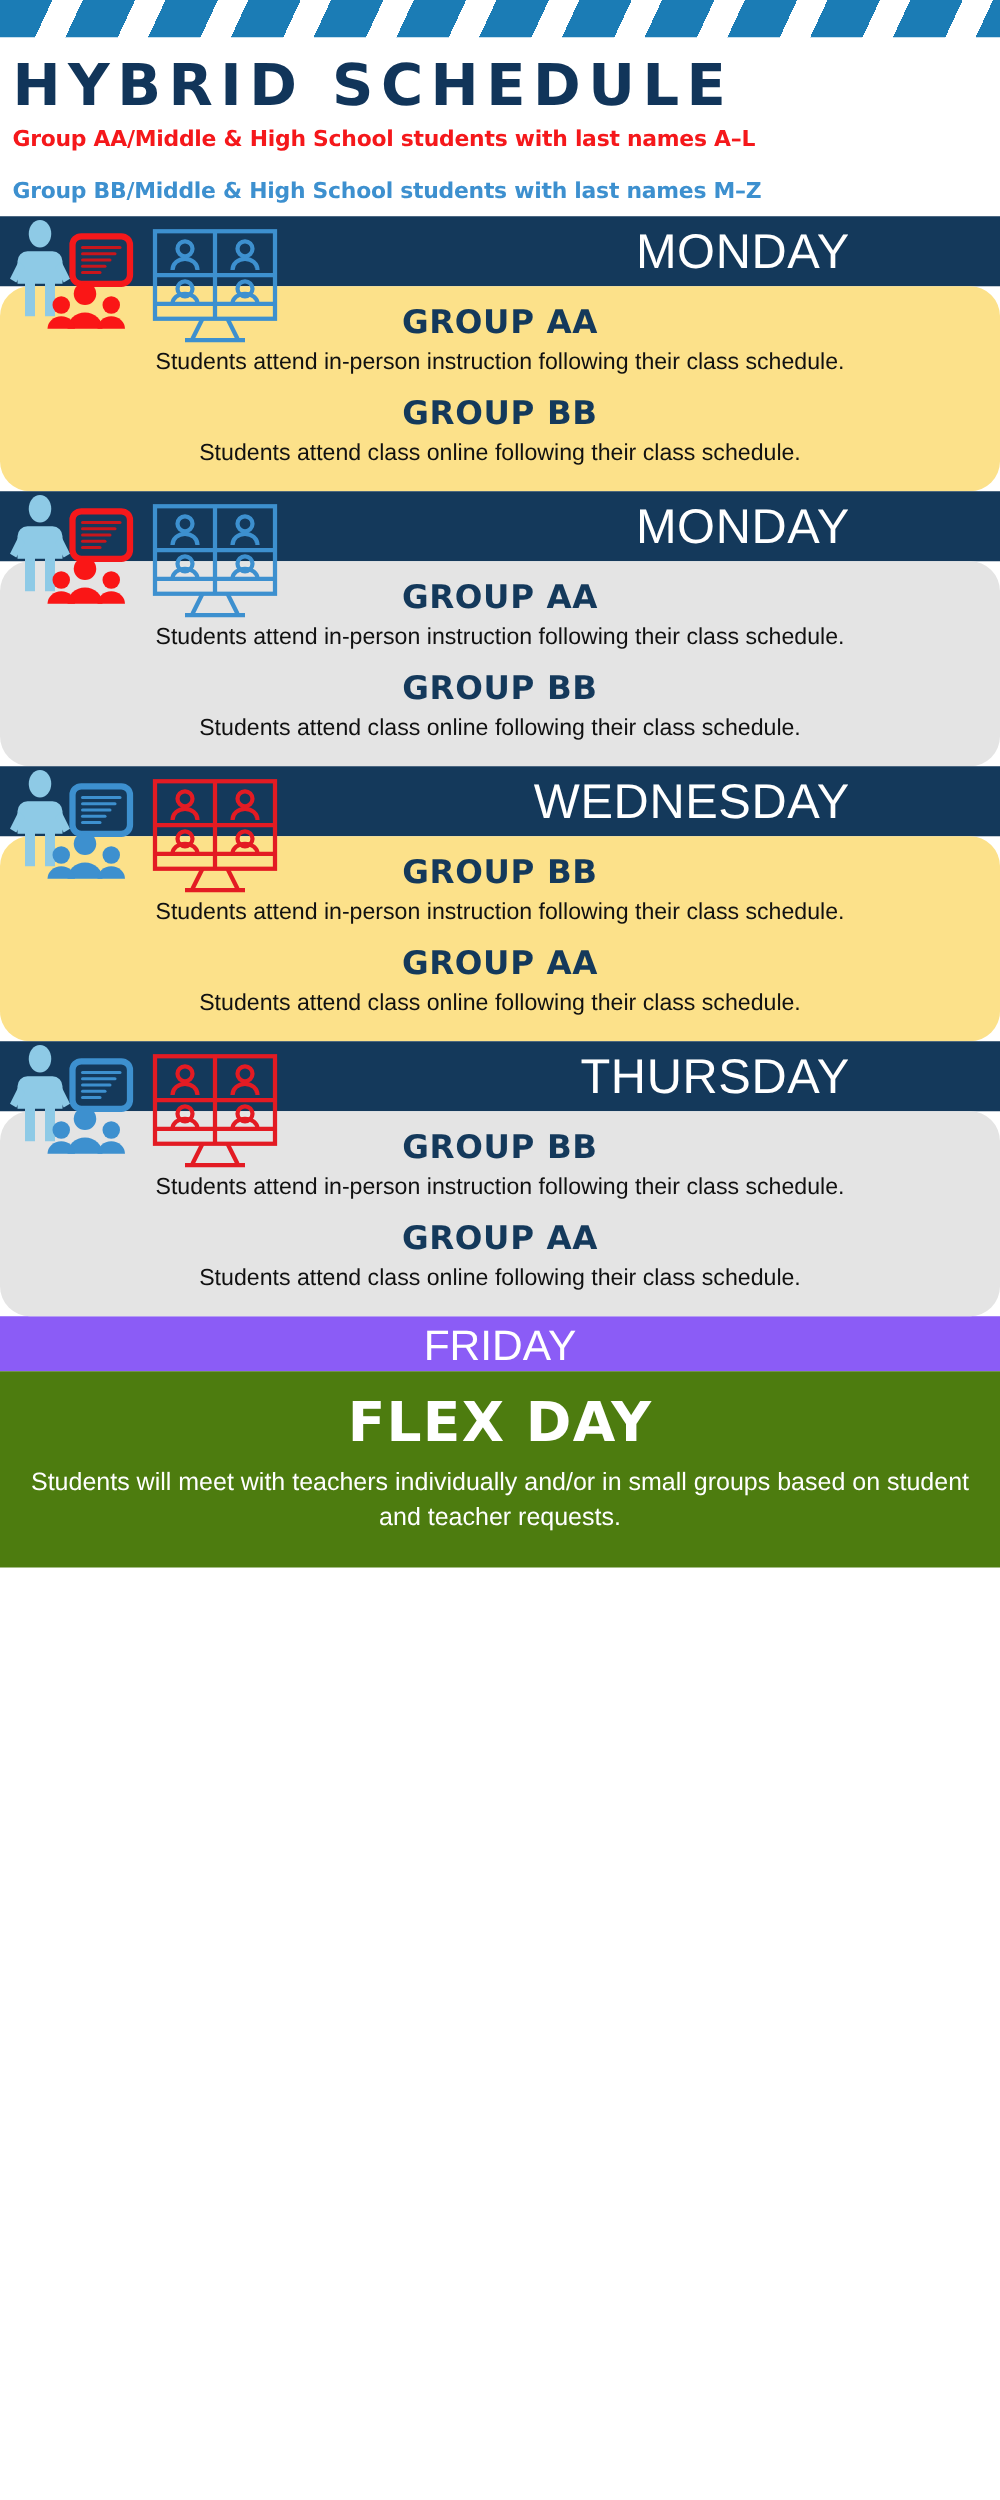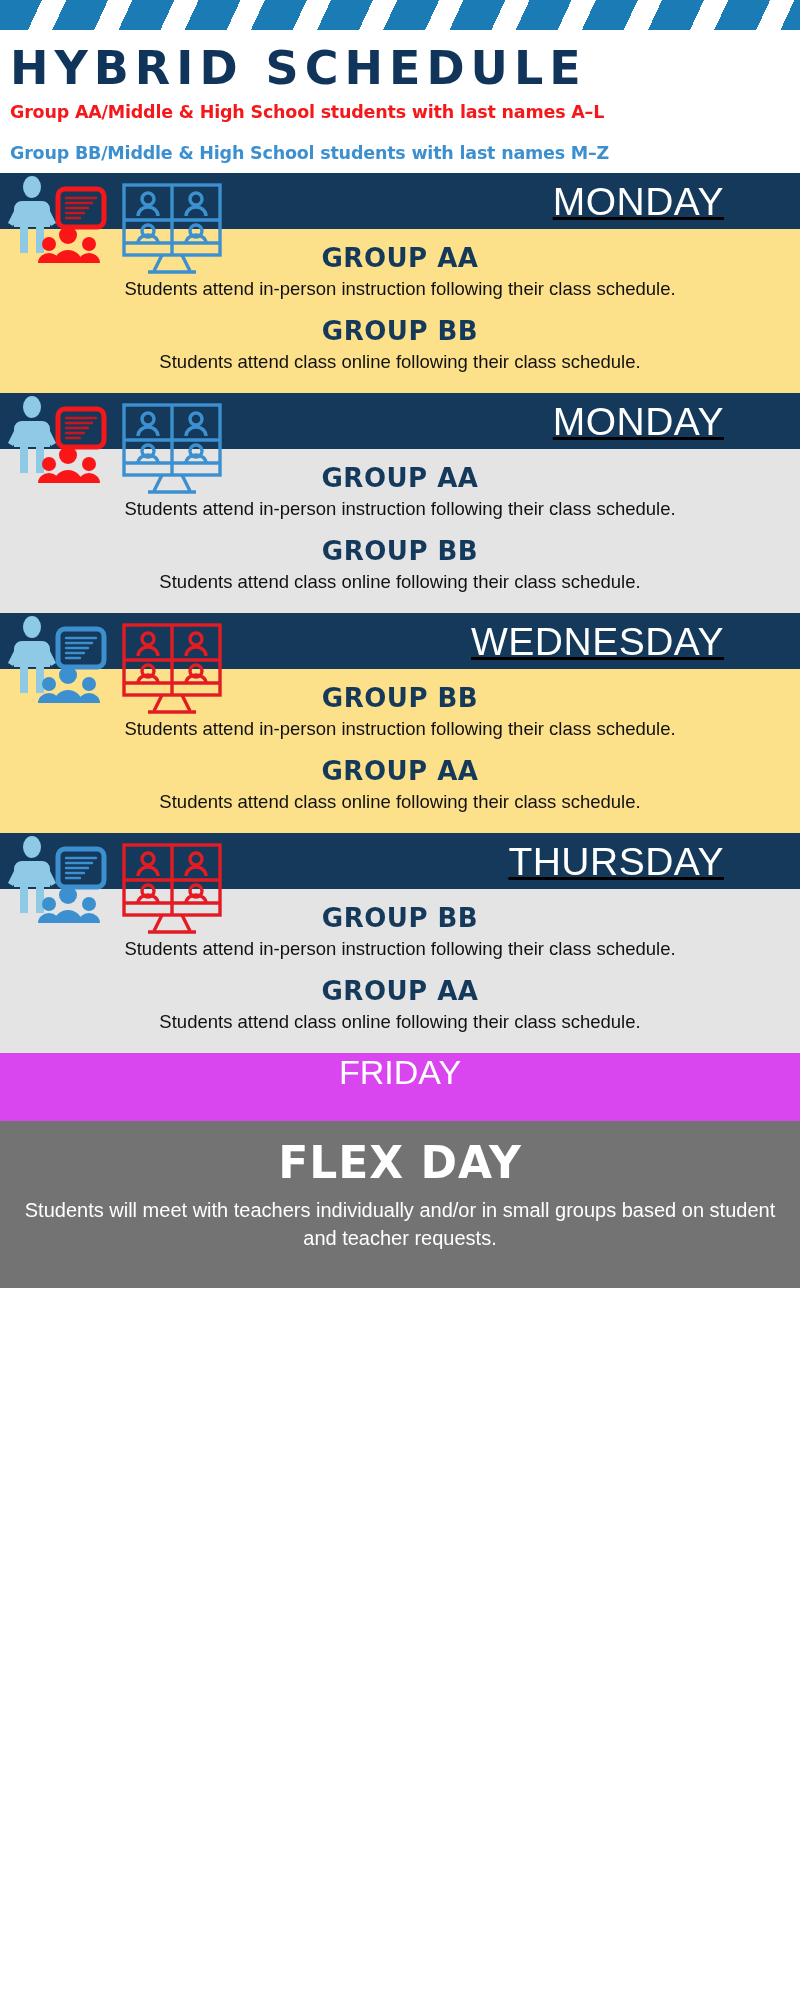--- a/index.html
+++ b/index.html
@@ -49,32 +49,31 @@
   }
 
   
   .day-section { position:relative; }
   .day-bar {
     height:56px;
     background:#14395b;
     display:flex;
     align-items:center;
     justify-content:flex-end;
-    padding-right:76px;
-    text-decoration:underline;
+    padding-right:120px;
   }
   .day-name {
     color:#ffffff;
     font-size:39px;
     font-weight:400;
     letter-spacing:0.5px;
     font-family:"Liberation Sans", sans-serif;
     line-height:1;
   }
-  .day-body { padding:14px 28px 18px 28px; }
+  .day-body { padding:14px 28px 18px 28px;border-radius:24px; }
   .group-title {
     text-align:center;
     color:#14395b;
     font-family:"DejaVu Sans", sans-serif;
     font-weight:bold;
     font-size:26px;
     letter-spacing:0.5px;
     margin-bottom:4px;
   }
   .group-desc {
@@ -92,31 +91,31 @@
   
   .icon-cluster {
     position:absolute;
     left:2px; top:2px;
     width:250px; height:100px;
     pointer-events:none;
   }
 
   
   .friday-bar {
-    background:#d946ef;
-    height:68px;
-    display:flex; align-items:flex-start; justify-content:center;
+    background:#8b5cf6;
+    height:44px;
+    display:flex; align-items:flex-end; justify-content:center;
   }
   .friday-label {
     color:#ffffff; font-size:34px; font-weight:400;
     font-family:"Liberation Sans", sans-serif;
   }
   .flex-block {
-    background:#737373;
-    padding:16px 24px 36px 24px;
+    background:#4d7c0f;
+    padding:16px 24px 26px 24px;
     text-align:center;
   }
   .flex-title {
     color:#ffffff;
     font-family:"DejaVu Sans", sans-serif;
     font-weight:bold;
     font-size:44px;
     letter-spacing:1px;
     margin-bottom:8px;
   }

